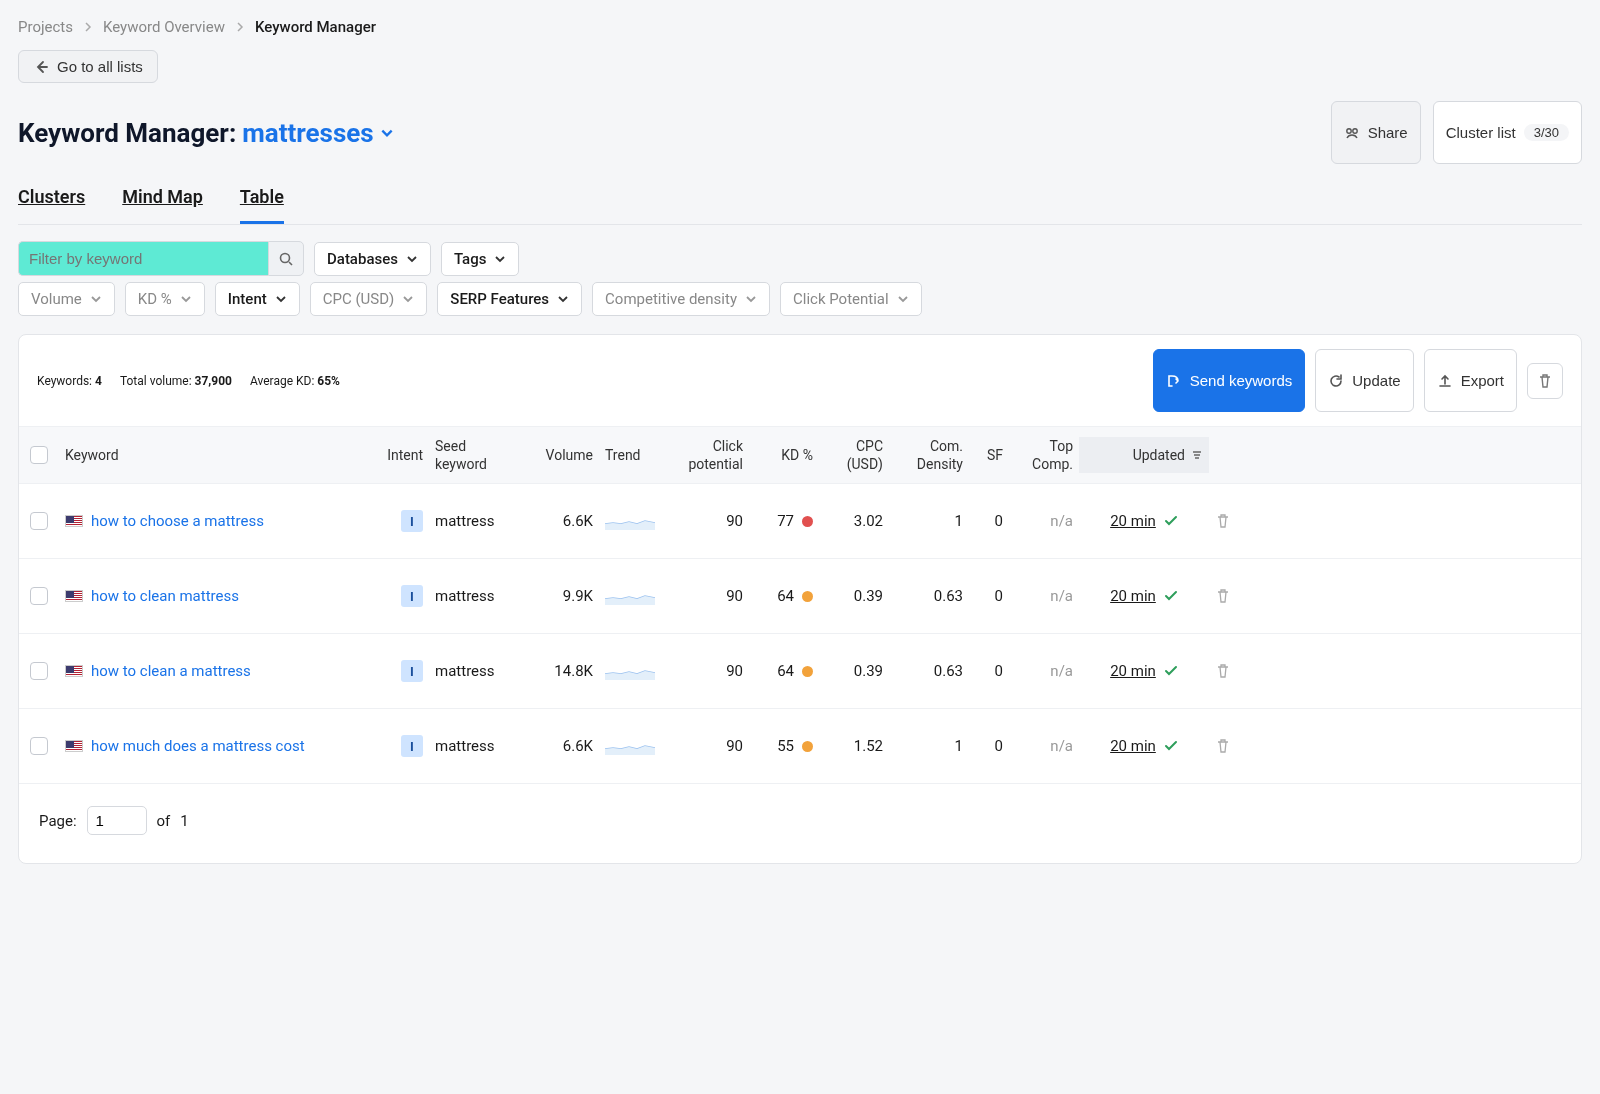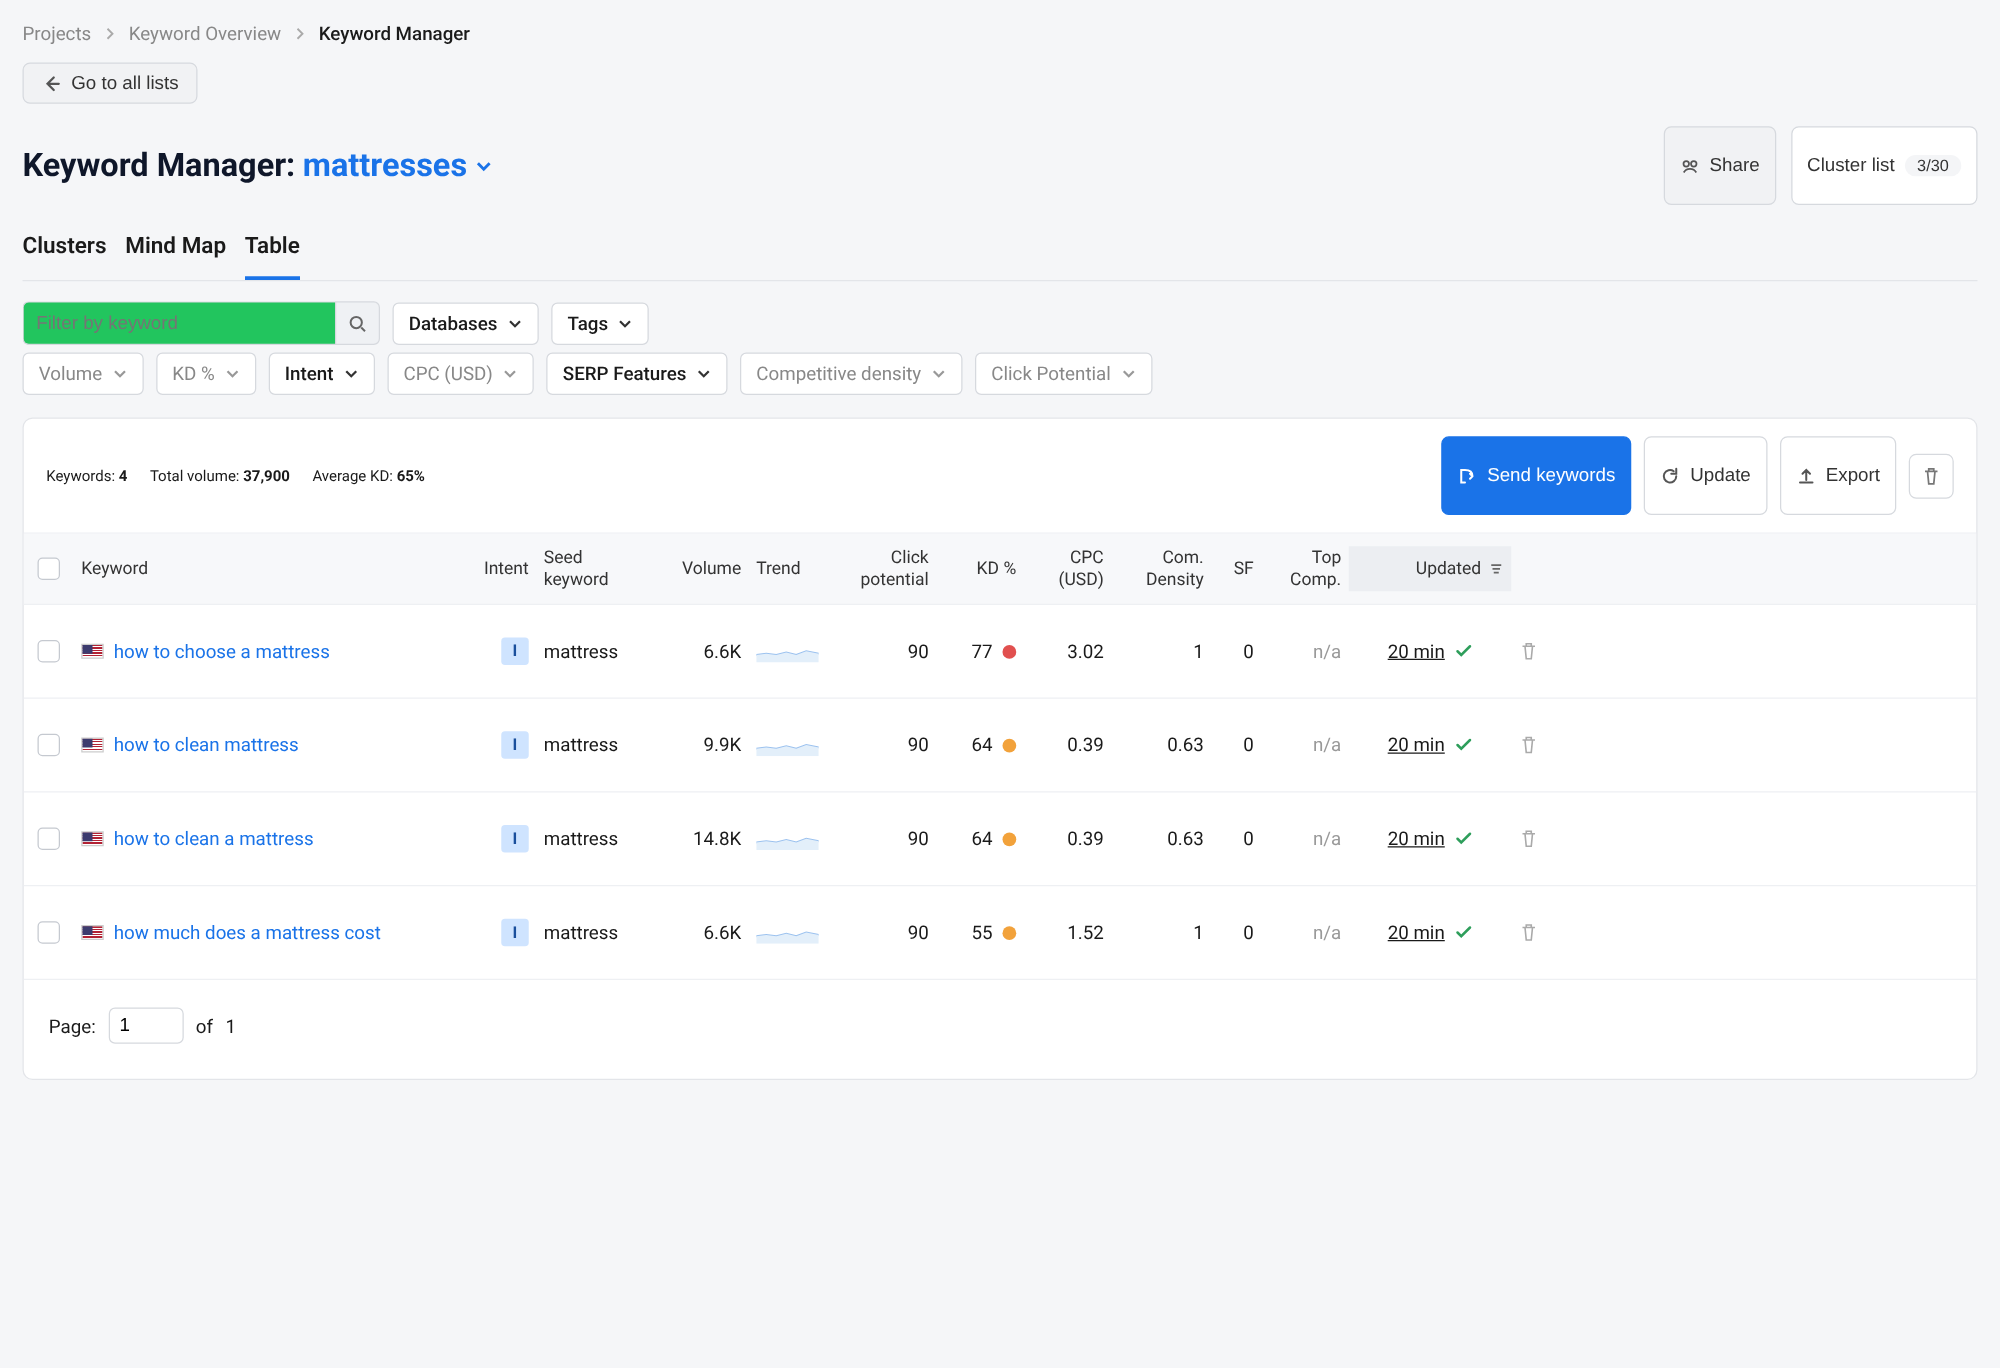--- a/index.html
+++ b/index.html
@@ -34,28 +34,28 @@
 
   .header-actions { display:flex; gap:12px; align-items:center; }
   .btn { display:inline-flex; align-items:center; gap:8px; border-radius:6px; padding:22px 12px; font-size:15px; cursor:pointer; font-weight:500; }
   .btn-light { background:#f1f2f4; border:1px solid #d6d9de; color:#333; }
   .btn-outline { background:#fff; border:1px solid #d6d9de; color:#333; }
   .btn-primary { background:#1a73e8; border:1px solid #1a73e8; color:#fff; }
   .pill { background:#fff; color:#333; border-radius:20px; padding:1px 10px; font-size:13px; font-weight:400; }
   .pill-light { background:#f4f5f7; }
 
   
-  .tabs { display:flex; gap:15px; border-bottom:1px solid #e3e5e9; font-size:18px; font-weight:600; }
+  .tabs { display:flex; gap:37px; border-bottom:1px solid #e3e5e9; font-size:18px; font-weight:600;text-decoration:underline; }
   .tab { padding:0 0 14px 0; cursor:pointer; color:#1a1a1a; border-bottom:3px solid transparent; }
   .tab.active { border-bottom:3px solid #1a73e8; color:#1a1a1a; }
 
   
   .filter-bar { display:flex; flex-wrap:wrap; gap:10px; padding:16px 0 6px 0; align-items:center; }
   .search-wrap { display:flex; }
-  .search-input { width:250px; border:1px solid #d6d9de; border-right:none; border-radius:5px 0 0 5px; padding:8px 10px; font-size:15px; background:#22c55e; }
+  .search-input { width:250px; border:1px solid #d6d9de; border-right:none; border-radius:5px 0 0 5px; padding:8px 10px; font-size:15px; background:#5eead4; }
   .search-btn { width:36px; border:1px solid #d6d9de; border-radius:0 5px 5px 0; background:#eff1f4; display:flex; align-items:center; justify-content:center; cursor:pointer; }
   .dropdown { display:inline-flex; align-items:center; gap:8px; border:1px solid #d6d9de; border-radius:5px; padding:7px 12px; background:#fff; font-size:15px; cursor:pointer; }
   .dropdown.muted { color:#888; }
   .dropdown.emph { font-weight:500; }
   .dropdown svg { width:12px; height:12px; }
 
   .filter-row2 { display:flex; flex-wrap:wrap; gap:10px; padding-bottom:18px; }
 
   
   .card { background:#fff; border:1px solid #e3e5e9; border-radius:8px; }

